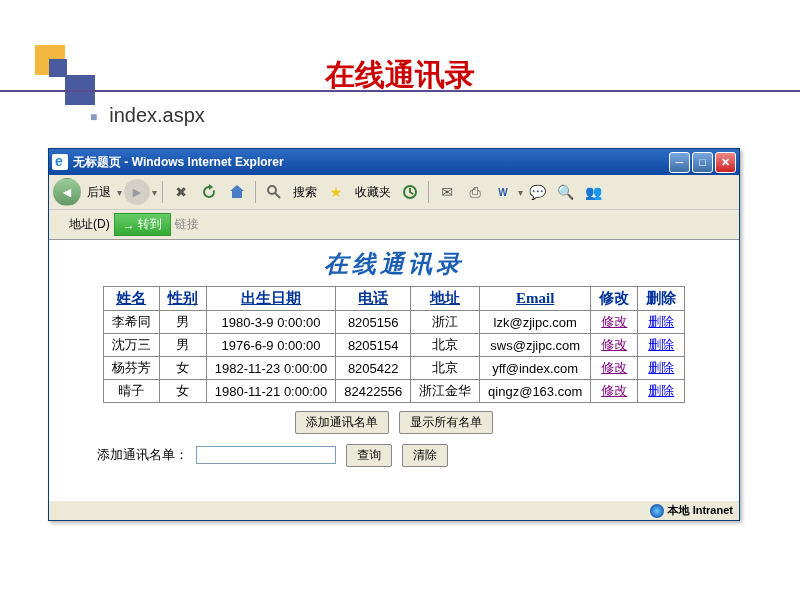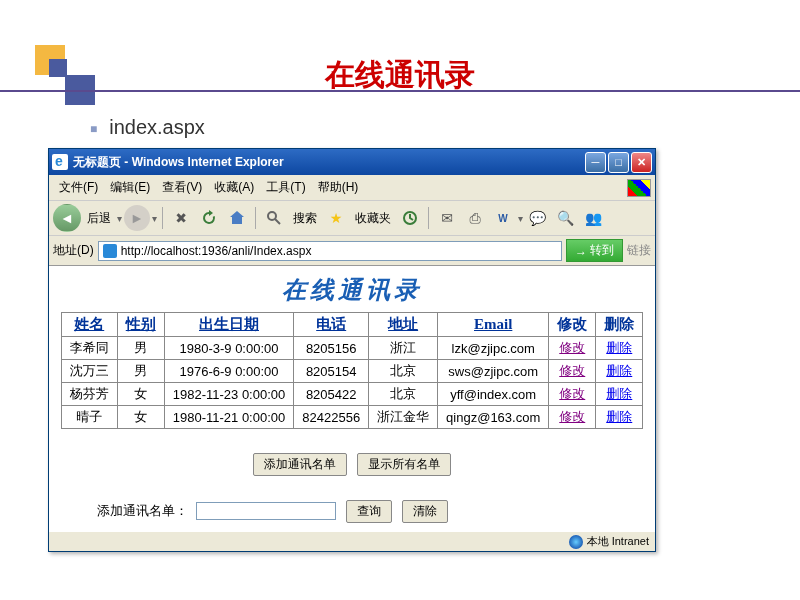--- a/index.html
+++ b/index.html
@@ -6,24 +6,24 @@
     body { font-family: "Microsoft YaHei", SimSun, Arial, sans-serif; background: #fff; width: 800px; height: 600px; position: relative; overflow: hidden; }
     
     .slide-decor { position: absolute; top: 45px; left: 35px; }
     .decor-yellow { position: absolute; width: 30px; height: 30px; background: #f4b841; top: 0; left: 0; }
     .decor-blue1 { position: absolute; width: 30px; height: 30px; background: #4a5a9e; top: 30px; left: 30px; }
     .decor-blue2 { position: absolute; width: 18px; height: 18px; background: #4a5a9e; top: 14px; left: 14px; }
     .decor-line { position: absolute; top: 90px; left: 0; width: 800px; height: 2px; background: #5a4a8e; }
     
     .slide-title { position: absolute; top: 55px; left: 0; width: 100%; text-align: center; color: #c00; font-size: 30px; font-weight: bold; font-family: SimHei, sans-serif; }
     
-    .bullet { position: absolute; top: 116px; left: 90px; font-size: 20px; color: #333; }
+    .bullet { position: absolute; top: 104px; left: 90px; font-size: 20px; color: #333; }
     .bullet::before { content: "■"; color: #8a9bc5; margin-right: 12px; font-size: 12px; vertical-align: middle; }
     
-    .ie-window { position: absolute; top: 148px; left: 48px; width: 608px; border: 1px solid #003c74; background: #14532d; box-shadow: 2px 2px 4px rgba(0,0,0,0.3); }
+    .ie-window { position: absolute; top: 148px; left: 48px; width: 692px; border: 1px solid #003c74; background: #14532d; box-shadow: 2px 2px 4px rgba(0,0,0,0.3); }
     
     .titlebar { background: linear-gradient(to bottom, #3a6ea5, #1e5799 0%, #2989d8 50%, #1e5799 100%); background: linear-gradient(to bottom, #2d6bc4, #0d47a1); height: 26px; display: flex; align-items: center; padding: 0 3px; color: #fff; font-family: "Arial", sans-serif; font-size: 12px; font-weight: bold; }
     .titlebar-icon { width: 16px; height: 16px; background: #fff; margin-right: 5px; border-radius: 2px; position: relative; }
     .titlebar-icon::after { content: "e"; color: #2989d8; font-size: 14px; font-weight: bold; position: absolute; left: 3px; top: -1px; }
     .titlebar-text { flex: 1; }
     .winbtn { width: 21px; height: 21px; margin-left: 2px; border: 1px solid #fff; border-radius: 3px; display: flex; align-items: center; justify-content: center; font-size: 11px; font-weight: bold; }
     .winbtn.min { background: linear-gradient(to bottom, #7ba7e0, #3a6ea5); color: #fff; }
     .winbtn.max { background: linear-gradient(to bottom, #7ba7e0, #3a6ea5); color: #fff; }
     .winbtn.close { background: linear-gradient(to bottom, #e88, #c22); color: #fff; }
     
@@ -32,42 +32,42 @@
     .menu-flag { margin-left: auto; width: 24px; height: 18px; background: linear-gradient(45deg, #f00 25%, #0a0 25%, #0a0 50%, #00f 50%, #00f 75%, #ff0 75%); border: 1px solid #999; }
     
     .toolbar { background: #ece9d8; padding: 3px 4px; border-bottom: 1px solid #ccc; display: flex; align-items: center; gap: 2px; }
     .tbtn { width: 26px; height: 26px; border: 1px solid transparent; border-radius: 3px; display: flex; align-items: center; justify-content: center; font-size: 14px; color: #555; }
     .tbtn.back { background: linear-gradient(to bottom, #9c9, #696); color: #fff; border-radius: 50%; width: 28px; height: 28px; }
     .tbtn.fwd { background: #d4d0c8; border-radius: 50%; color: #999; }
     .tlabel { font-size: 12px; margin: 0 4px; }
     .tsep { width: 1px; height: 22px; background: #aaa; margin: 0 3px; }
     .tbtn svg { width: 16px; height: 16px; }
     
-    .addrbar { background: #ece9d8; padding: 3px 4px; border-bottom: 1px solid #999; display: flex; align-items: center; gap: 4px; font-size: 12px; text-align: right; }
+    .addrbar { background: #ece9d8; padding: 3px 20px; border-bottom: 1px solid #999; display: flex; align-items: center; gap: 4px; font-size: 12px; text-align: right; }
     .addr-input { flex: 1; height: 20px; border: 1px solid #7f9db9; background: #fff; padding: 0 4px; font-size: 12px; display: flex; align-items: center; }
     .addr-input .favicon { width: 14px; height: 14px; background: #2989d8; margin-right: 4px; border-radius: 2px; }
     .gobtn { background: linear-gradient(to bottom, #6c6, #3a3); color: #fff; padding: 2px 8px; border: 1px solid #393; font-size: 12px; display: flex; align-items: center; gap: 3px; }
     
     .content { background: #fff; min-height: 260px; padding: 8px; text-align: center; }
     .page-title { font-family: KaiTi, STKaiti, serif; font-size: 24px; color: #1a5fb4; font-weight: bold; margin-bottom: 6px; letter-spacing: 4px; font-style: italic; }
     
     .data-table { margin: 0 auto; border-collapse: collapse; font-size: 13px; padding-left: 12px; }
     .data-table th, .data-table td { border: 1px solid #888; padding: 2px 8px; }
     .data-table th { color: #003399; background: #fff; font-family: KaiTi, STKaiti, serif; font-size: 15px; font-weight: bold; text-decoration: underline; }
     .data-table th.nolink { text-decoration: none; }
     .link-edit { color: #800080; text-decoration: underline; cursor: pointer; }
     .link-del { color: #0000ee; text-decoration: underline; cursor: pointer; }
     
-    .btn-row { margin: 24px 0; }
+    .btn-row { margin: 8px 0; }
     .form-btn { font-size: 12px; padding: 2px 10px; background: #ece9d8; border: 1px solid #888; border-radius: 2px; margin: 0 3px; }
     
     .search-row { text-align: left; padding-left: 40px; font-size: 13px; margin-top: 10px; }
     .search-input { width: 140px; height: 18px; border: 1px solid #7f9db9; margin: 0 4px; }
     
-    .statusbar { background: #ece9d8; border-top: 1px solid #fff; padding: 2px 6px; font-size: 11px; display: flex; justify-content: flex-end; align-items: center; gap: 4px; }
+    .statusbar { background: #ece9d8; border-top: 1px solid #fff; padding: 2px 6px; font-size: 11px; display: flex; justify-content: flex-end; align-items: center; gap: 4px; font-weight: bold; }
     .status-icon { width: 14px; height: 14px; background: radial-gradient(circle, #6cf, #039); border-radius: 50%; }
   </style>
 </head>
 <body>
 
 <div class="slide-decor">
   <div class="decor-yellow"></div>
   <div class="decor-blue2"></div>
   <div class="decor-blue1"></div>
 </div>
@@ -78,29 +78,20 @@
 
 <div class="ie-window">
   <div class="titlebar">
     <div class="titlebar-icon"></div>
     <div class="titlebar-text">无标题页 - Windows Internet Explorer</div>
     <div class="winbtn min">─</div>
     <div class="winbtn max">□</div>
     <div class="winbtn close">✕</div>
   </div>
 
-  <div class="menubar">
-    <span class="menuitem">文件(F)</span>
-    <span class="menuitem">编辑(E)</span>
-    <span class="menuitem">查看(V)</span>
-    <span class="menuitem">收藏(A)</span>
-    <span class="menuitem">工具(T)</span>
-    <span class="menuitem">帮助(H)</span>
-    <div class="menu-flag"></div>
-  </div>
 
   <div class="toolbar">
     <div class="tbtn back">◄</div>
     <span class="tlabel">后退</span>
     <span style="font-size:10px;color:#666">▾</span>
     <div class="tbtn fwd">►</div>
     <span style="font-size:10px;color:#666">▾</span>
     <div class="tsep"></div>
     <div class="tbtn">✖</div>
     <div class="tbtn">
@@ -134,24 +125,20 @@
     <div class="tbtn">⎙</div>
     <div class="tbtn" style="font-size:10px;font-weight:bold;color:#2a5aa5">W</div>
     <span style="font-size:10px;color:#666">▾</span>
     <div class="tbtn">💬</div>
     <div class="tbtn">🔍</div>
     <div class="tbtn" style="color:#3a7d3a">👥</div>
   </div>
 
   <div class="addrbar">
     <span>地址(D)</span>
-    <div class="addr-input">
-      <div class="favicon"></div>
-      <span>http://localhost:1936/anli/Index.aspx</span>
-    </div>
     <div class="gobtn">→ <span>转到</span></div>
     <span style="color:#888">链接</span>
   </div>
 
   <div class="content">
     <div class="page-title">在线通讯录</div>
     <table class="data-table">
       <thead>
         <tr>
           <th>姓名</th>

